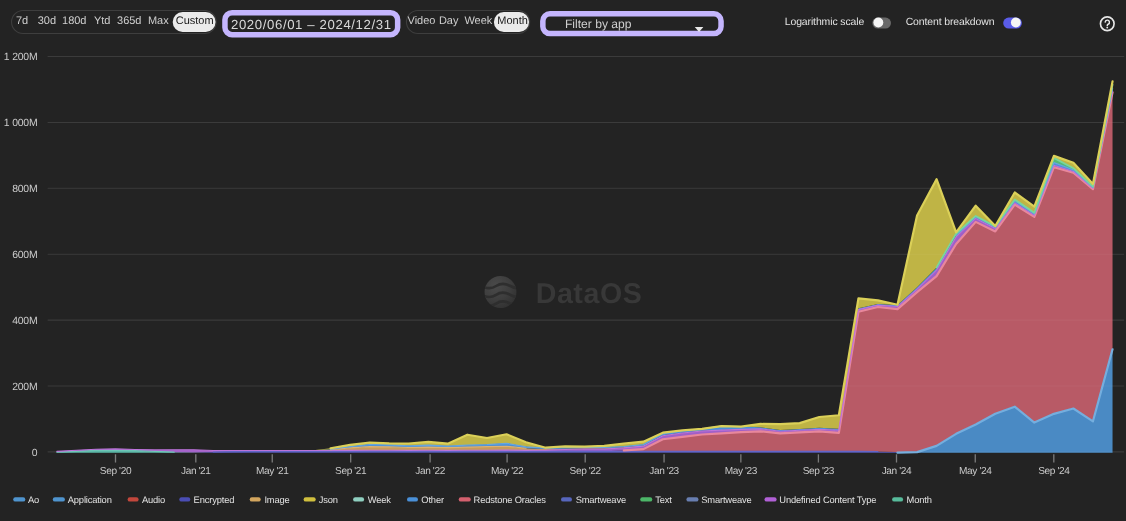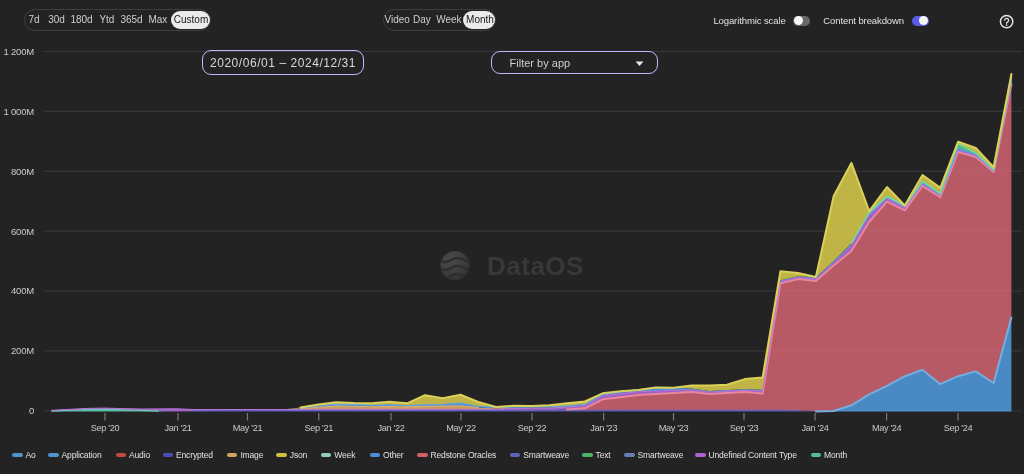--- a/index.html
+++ b/index.html
@@ -1,22 +1,22 @@
 <!DOCTYPE html>
 <html><head><meta charset="utf-8">
 <style>
 html,body{margin:0;padding:0;background:#232323;width:1024px;height:474px;overflow:hidden;}
 body{font-family:"Liberation Sans",sans-serif;position:relative;-webkit-font-smoothing:antialiased;}
 .axlab{fill:#c9c9c9;font-size:9.2px;letter-spacing:-0.35px;font-family:"Liberation Sans",sans-serif;}
 .ylab{fill:#cccccc;font-size:9.5px;letter-spacing:-0.2px;font-family:"Liberation Sans",sans-serif;}
-.seg{position:absolute;border:1px solid #3e3e3e;border-radius:12px;box-sizing:border-box;margin-left:14px;}
+.seg{position:absolute;border:1px solid #3e3e3e;border-radius:12px;box-sizing:border-box;}
 .segtxt{position:absolute;transform:translateX(-50%);font-size:10px;color:#cfcfcf;top:50%;margin-top:-6px;line-height:12px;white-space:nowrap;}
 .pill{position:absolute;background:#ebebeb;border-radius:10px;top:1px;bottom:1px;}
 .pilltxt{position:absolute;transform:translateX(-50%);font-size:10px;color:#161616;top:50%;margin-top:-6px;line-height:12px;font-weight:500;white-space:nowrap;}
-.inputbox{position:absolute;border:1px solid #c4b5fd;border-radius:9px;box-sizing:border-box;color:#d8d8d8;margin-top:41px;}
+.inputbox{position:absolute;border:5px solid #c4b5fd;border-radius:9px;box-sizing:border-box;color:#d8d8d8;}
 .tlab{position:absolute;font-size:9.5px;color:#e2e2e2;line-height:12px;white-space:nowrap;letter-spacing:-0.1px;text-align:center;}
 .toggle{position:absolute;width:17px;height:10px;border-radius:5px;}
 .knob{position:absolute;top:0.5px;width:9px;height:9px;border-radius:4.5px;background:#f5f5f5;}
 .litem{position:absolute;top:445.5px;height:8px;}
 .chip{display:inline-block;width:10.5px;height:4.4px;border-radius:2.2px;vertical-align:middle;margin-top:-1px;}
 .ltxt{font-size:8.5px;color:#e2e2e2;margin-left:3px;letter-spacing:-0.15px;vertical-align:middle;line-height:10px;}
 </style></head>
 <body>
 
 <div style="position:absolute;left:440px;top:250px;width:200px;height:31px;">

